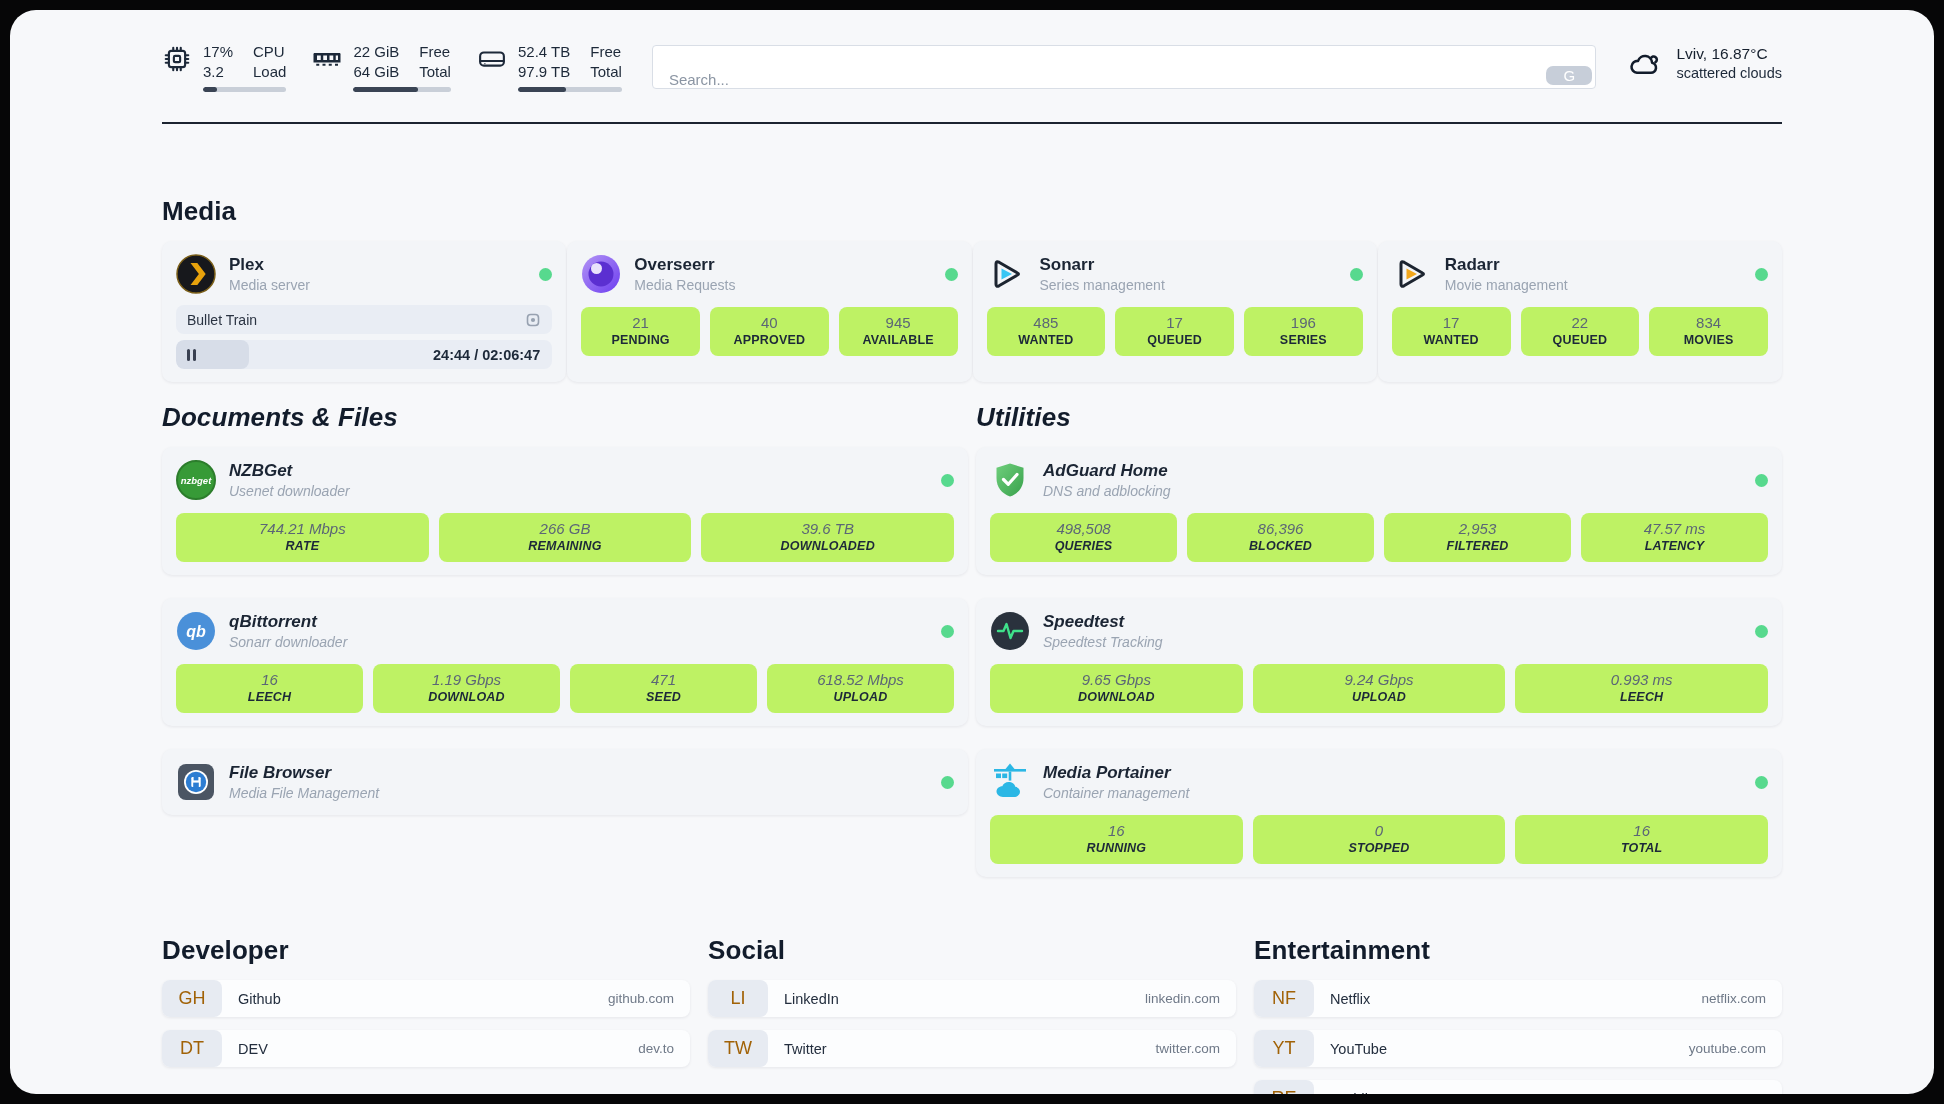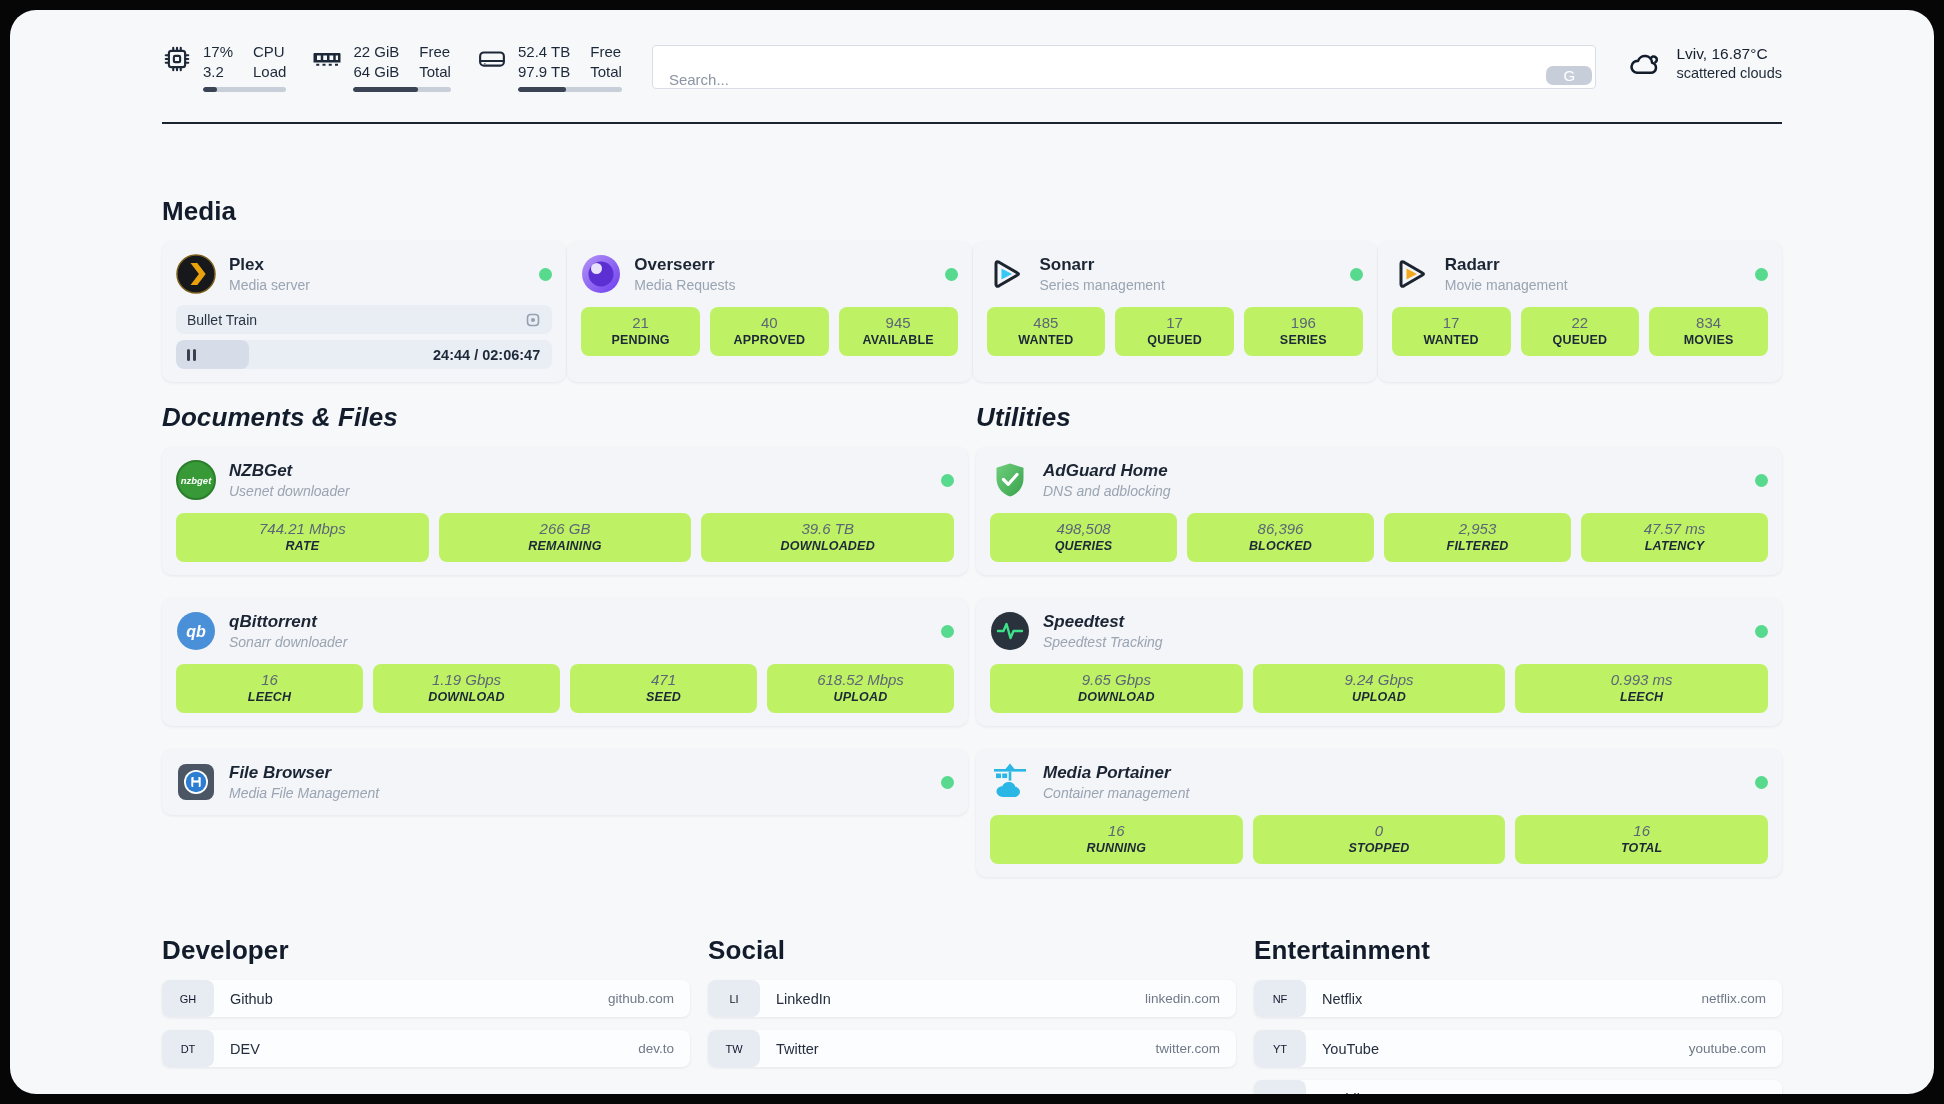--- a/index.html
+++ b/index.html
@@ -67,22 +67,22 @@
   .progress-fill{position:absolute;left:0;top:0;bottom:0;background:#d7dde8;border-radius:8px;}
   .pause-icon{position:relative;margin-left:11px;display:flex;gap:3px;}
   .pause-icon i{display:block;width:3px;height:12px;background:#394051;border-radius:1.5px;}
   .time{position:relative;margin-left:auto;padding-right:12px;font-size:14.5px;font-weight:700;color:#1d2939;}
 
   
   .links-grid{display:grid;grid-template-columns:repeat(3,1fr);gap:0 18px;align-items:start;}
   .rows{display:flex;flex-direction:column;gap:13px;}
   .linkrow{display:flex;align-items:center;height:37px;background:#fcfdfe;border-radius:8px;
           box-shadow:0 1px 3px rgba(20,30,50,.08);cursor:pointer;}
-  .badge{width:52px;align-self:stretch;background:#e7ebf2;border-radius:8px;display:flex;
-          align-items:center;justify-content:center;font-size:11px;color:#0f172a;flex:none;}
+  .badge{width:60px;align-self:stretch;background:#e7ebf2;border-radius:8px;display:flex;
+          align-items:center;justify-content:center;font-size:18px;color:#a16207;flex:none;}
   .linkname{margin-left:16px;font-size:14.5px;color:#232e3e;}
   .linkurl{margin-left:auto;margin-right:16px;font-size:13.5px;color:#6f7988;}
 
   svg{display:block;}
 </style>
 </head>
 <body>
 
 <div class="page">
   <div class="inner">

